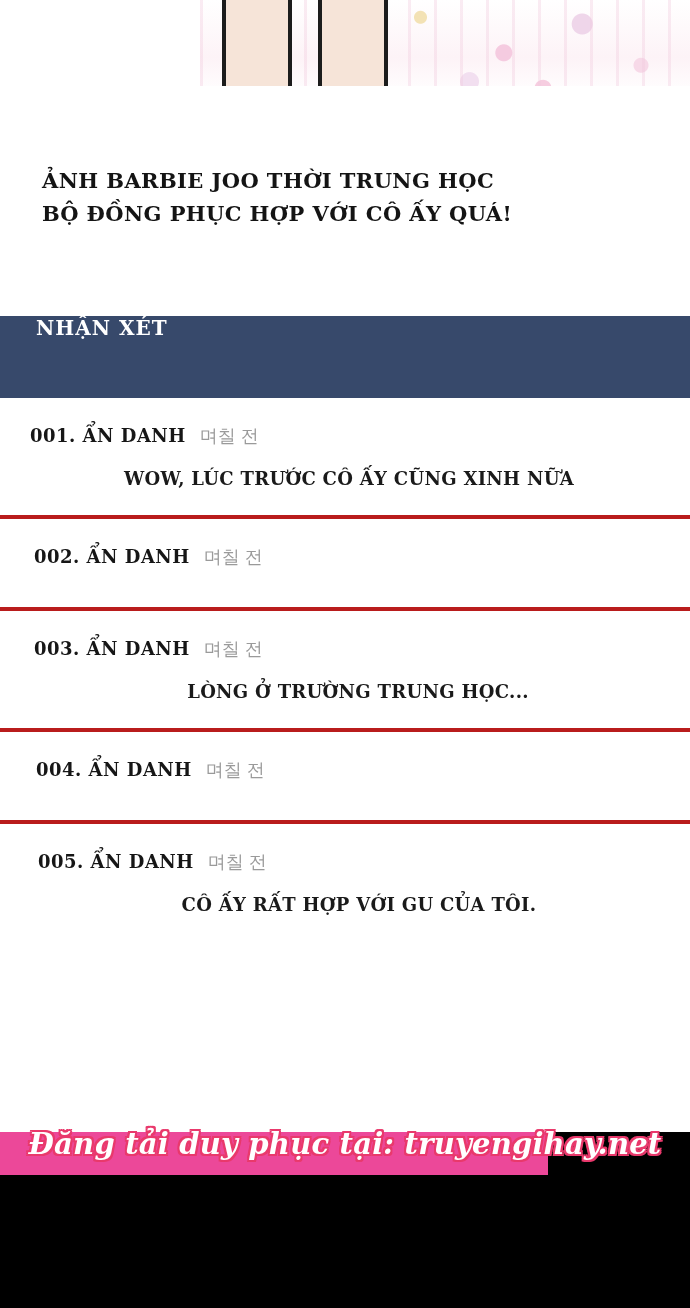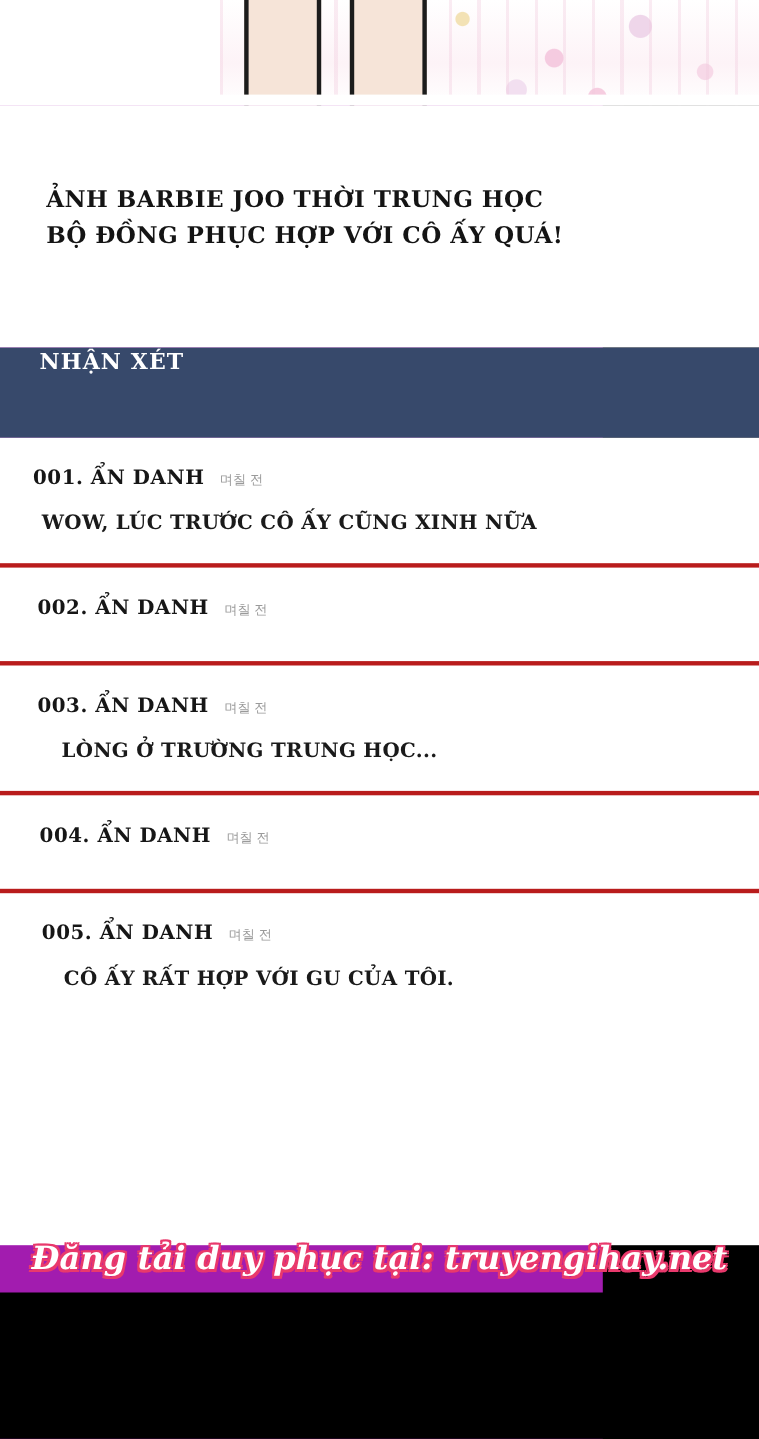--- a/index.html
+++ b/index.html
@@ -10,21 +10,21 @@
   body {
     width: 690px;
     height: 1308px;
     font-family: "Liberation Serif", serif;
     overflow: hidden;
   }
   .page {
     position: relative;
     width: 548px;
     height: 1308px;
-    background: #a21caf;
+    background: #ec4899;
   }
 
   
   .illustration {
     position: absolute;
     left: 0;
     top: 0;
     width: 690px;
     height: 96px;
     background: #ffffff;
@@ -149,34 +149,34 @@
     font-family: "DejaVu Serif", serif;
     font-weight: bold;
     font-size: 18px;
     letter-spacing: 0.5px;
     color: #161616;
     text-transform: uppercase;
   }
   .comment-time {
     margin-left: 14px;
     font-family: "Liberation Sans", sans-serif;
-    font-size: 12px;
+    font-size: 18px;
     color: #9a9a9a;
   }
   .comment-body {
     font-family: "DejaVu Serif", serif;
     font-weight: bold;
     font-size: 18px;
     line-height: 29px;
     letter-spacing: 0.3px;
     color: #1a1a1a;
     text-transform: uppercase;
     padding-left: 18px;
   }
-  .comment-body div { white-space: nowrap; }
+  .comment-body div { white-space: nowrap; text-align: center; }
 
   .c1 .comment-author { margin-left: 0px; }
   .c2 .comment-author { margin-left: 4px; }
   .c3 .comment-author { margin-left: 4px; }
   .c4 .comment-author { margin-left: 6px; }
   .c5 .comment-author { margin-left: 8px; }
 
   .c1 .comment-body { padding-left: 8px; }
   .c2 .comment-body { padding-left: 20px; }
   .c3 .comment-body { padding-left: 26px; }

